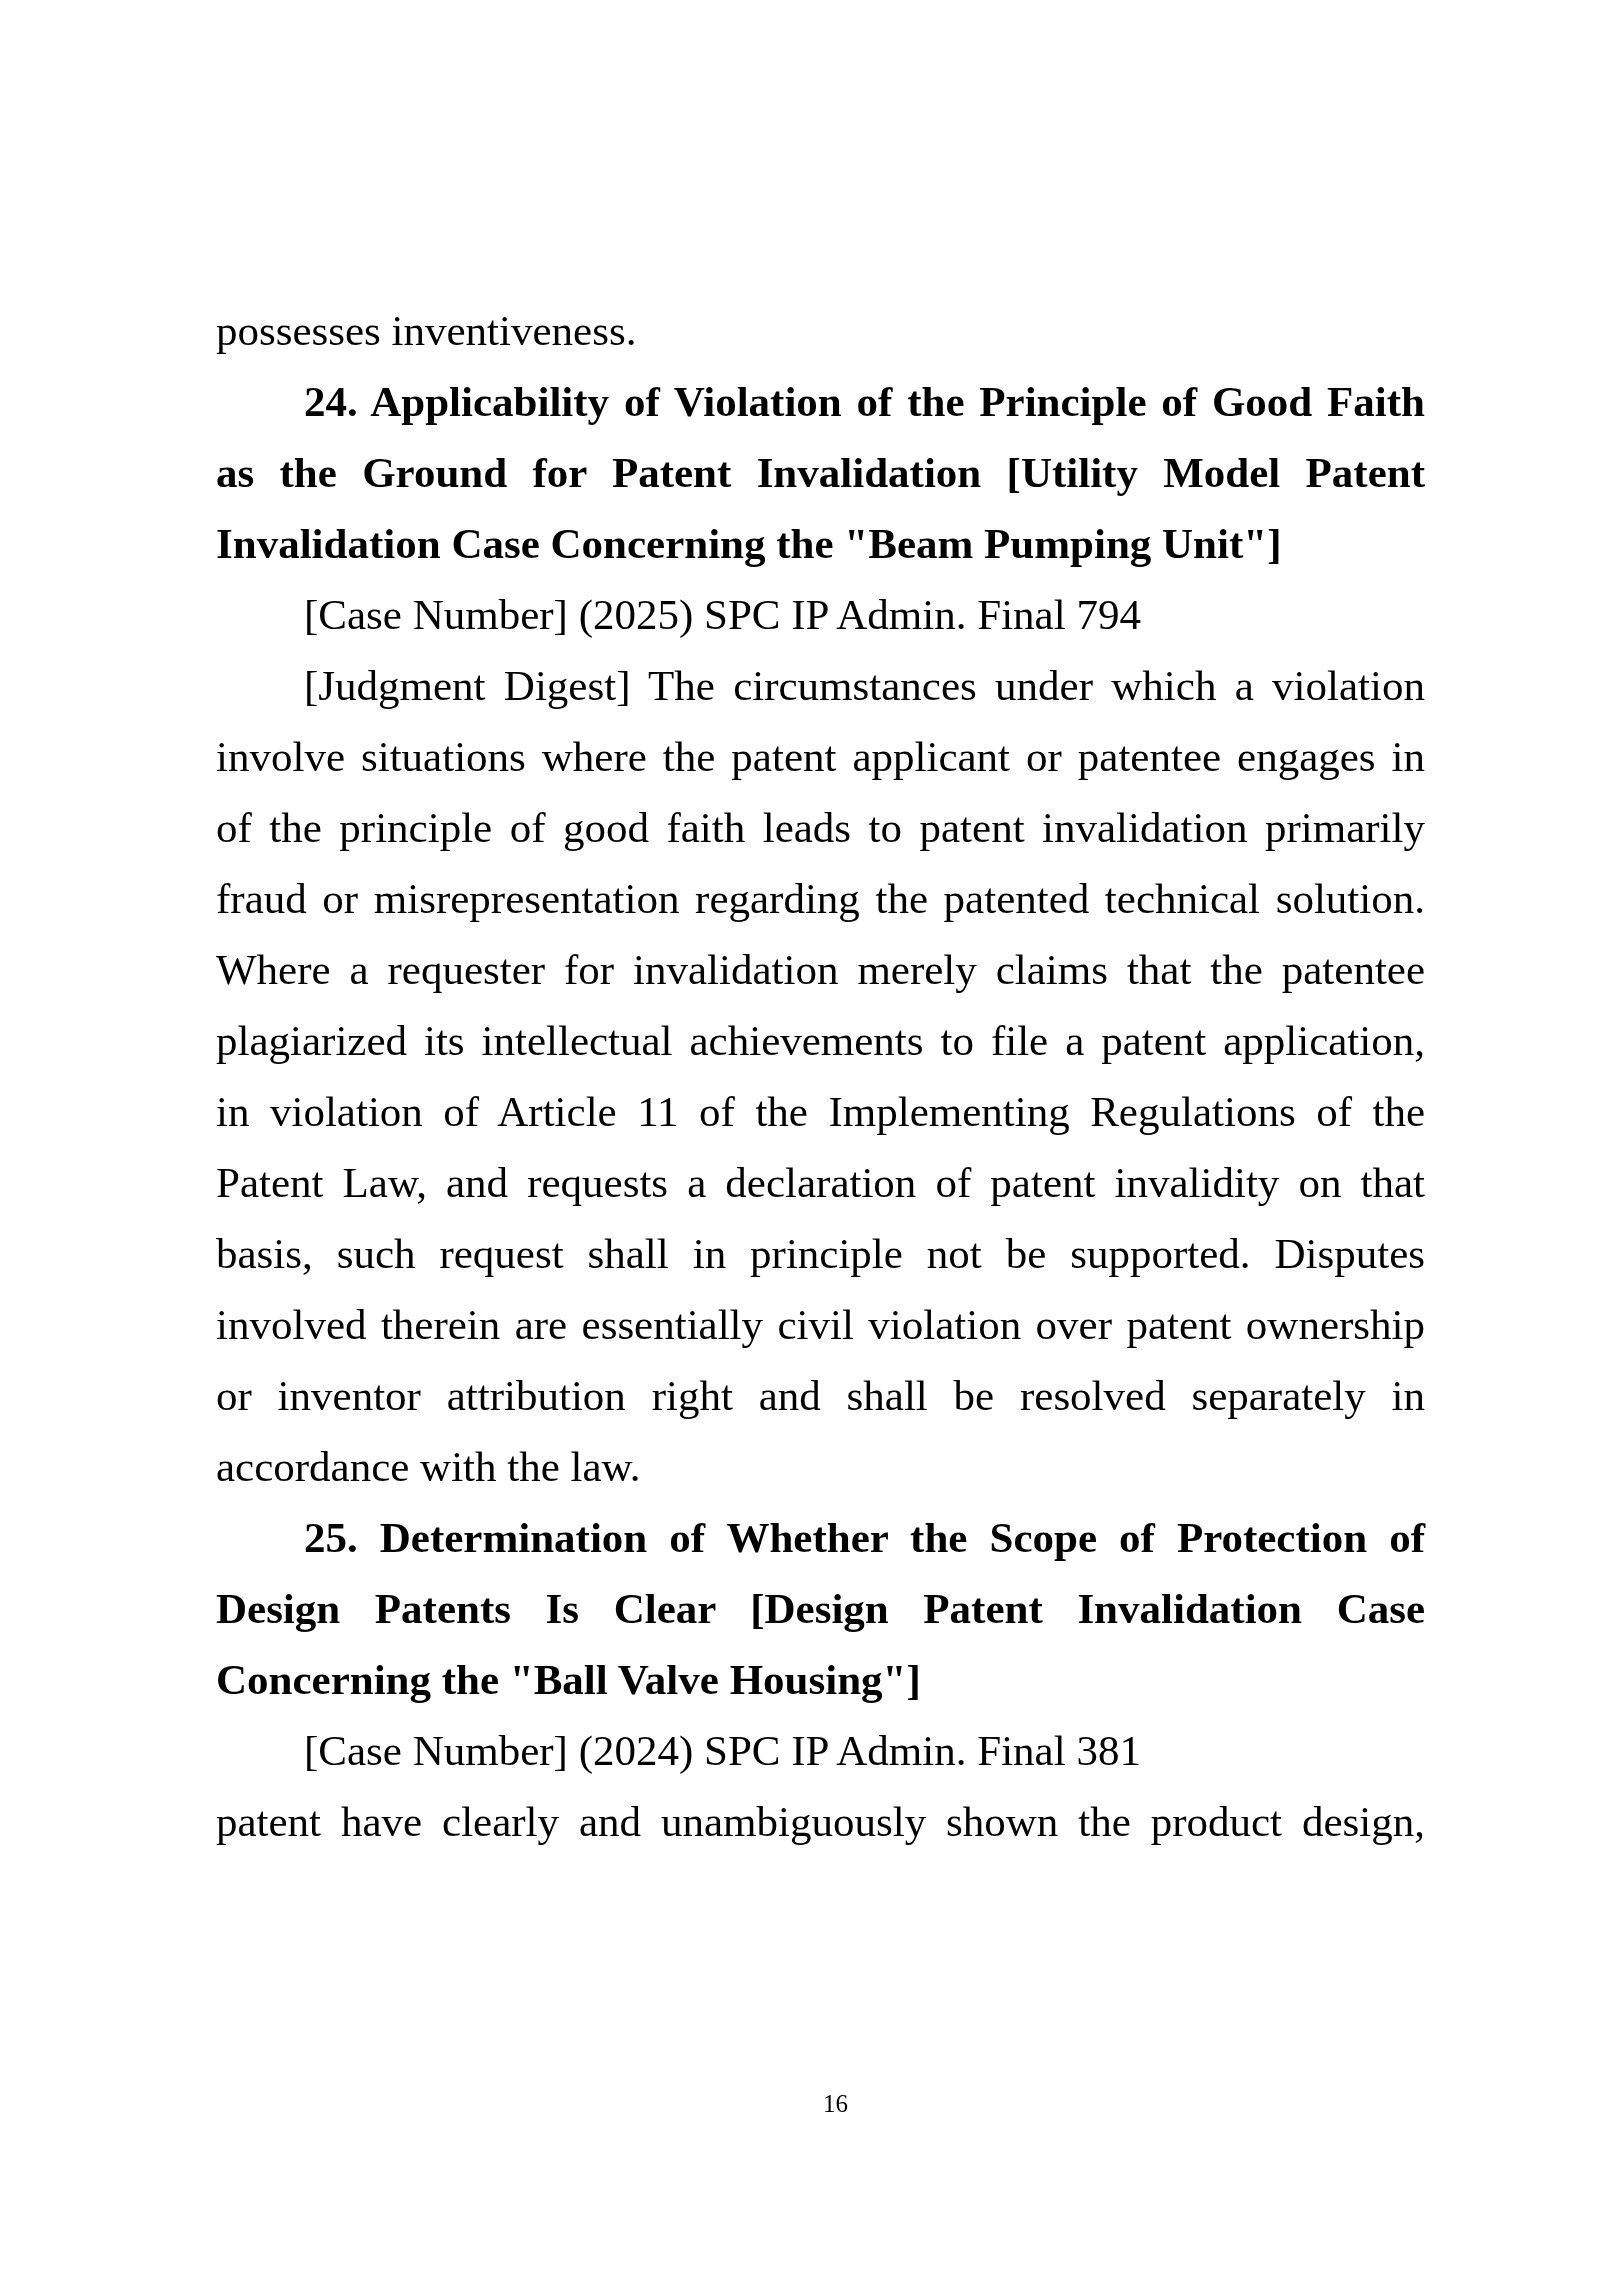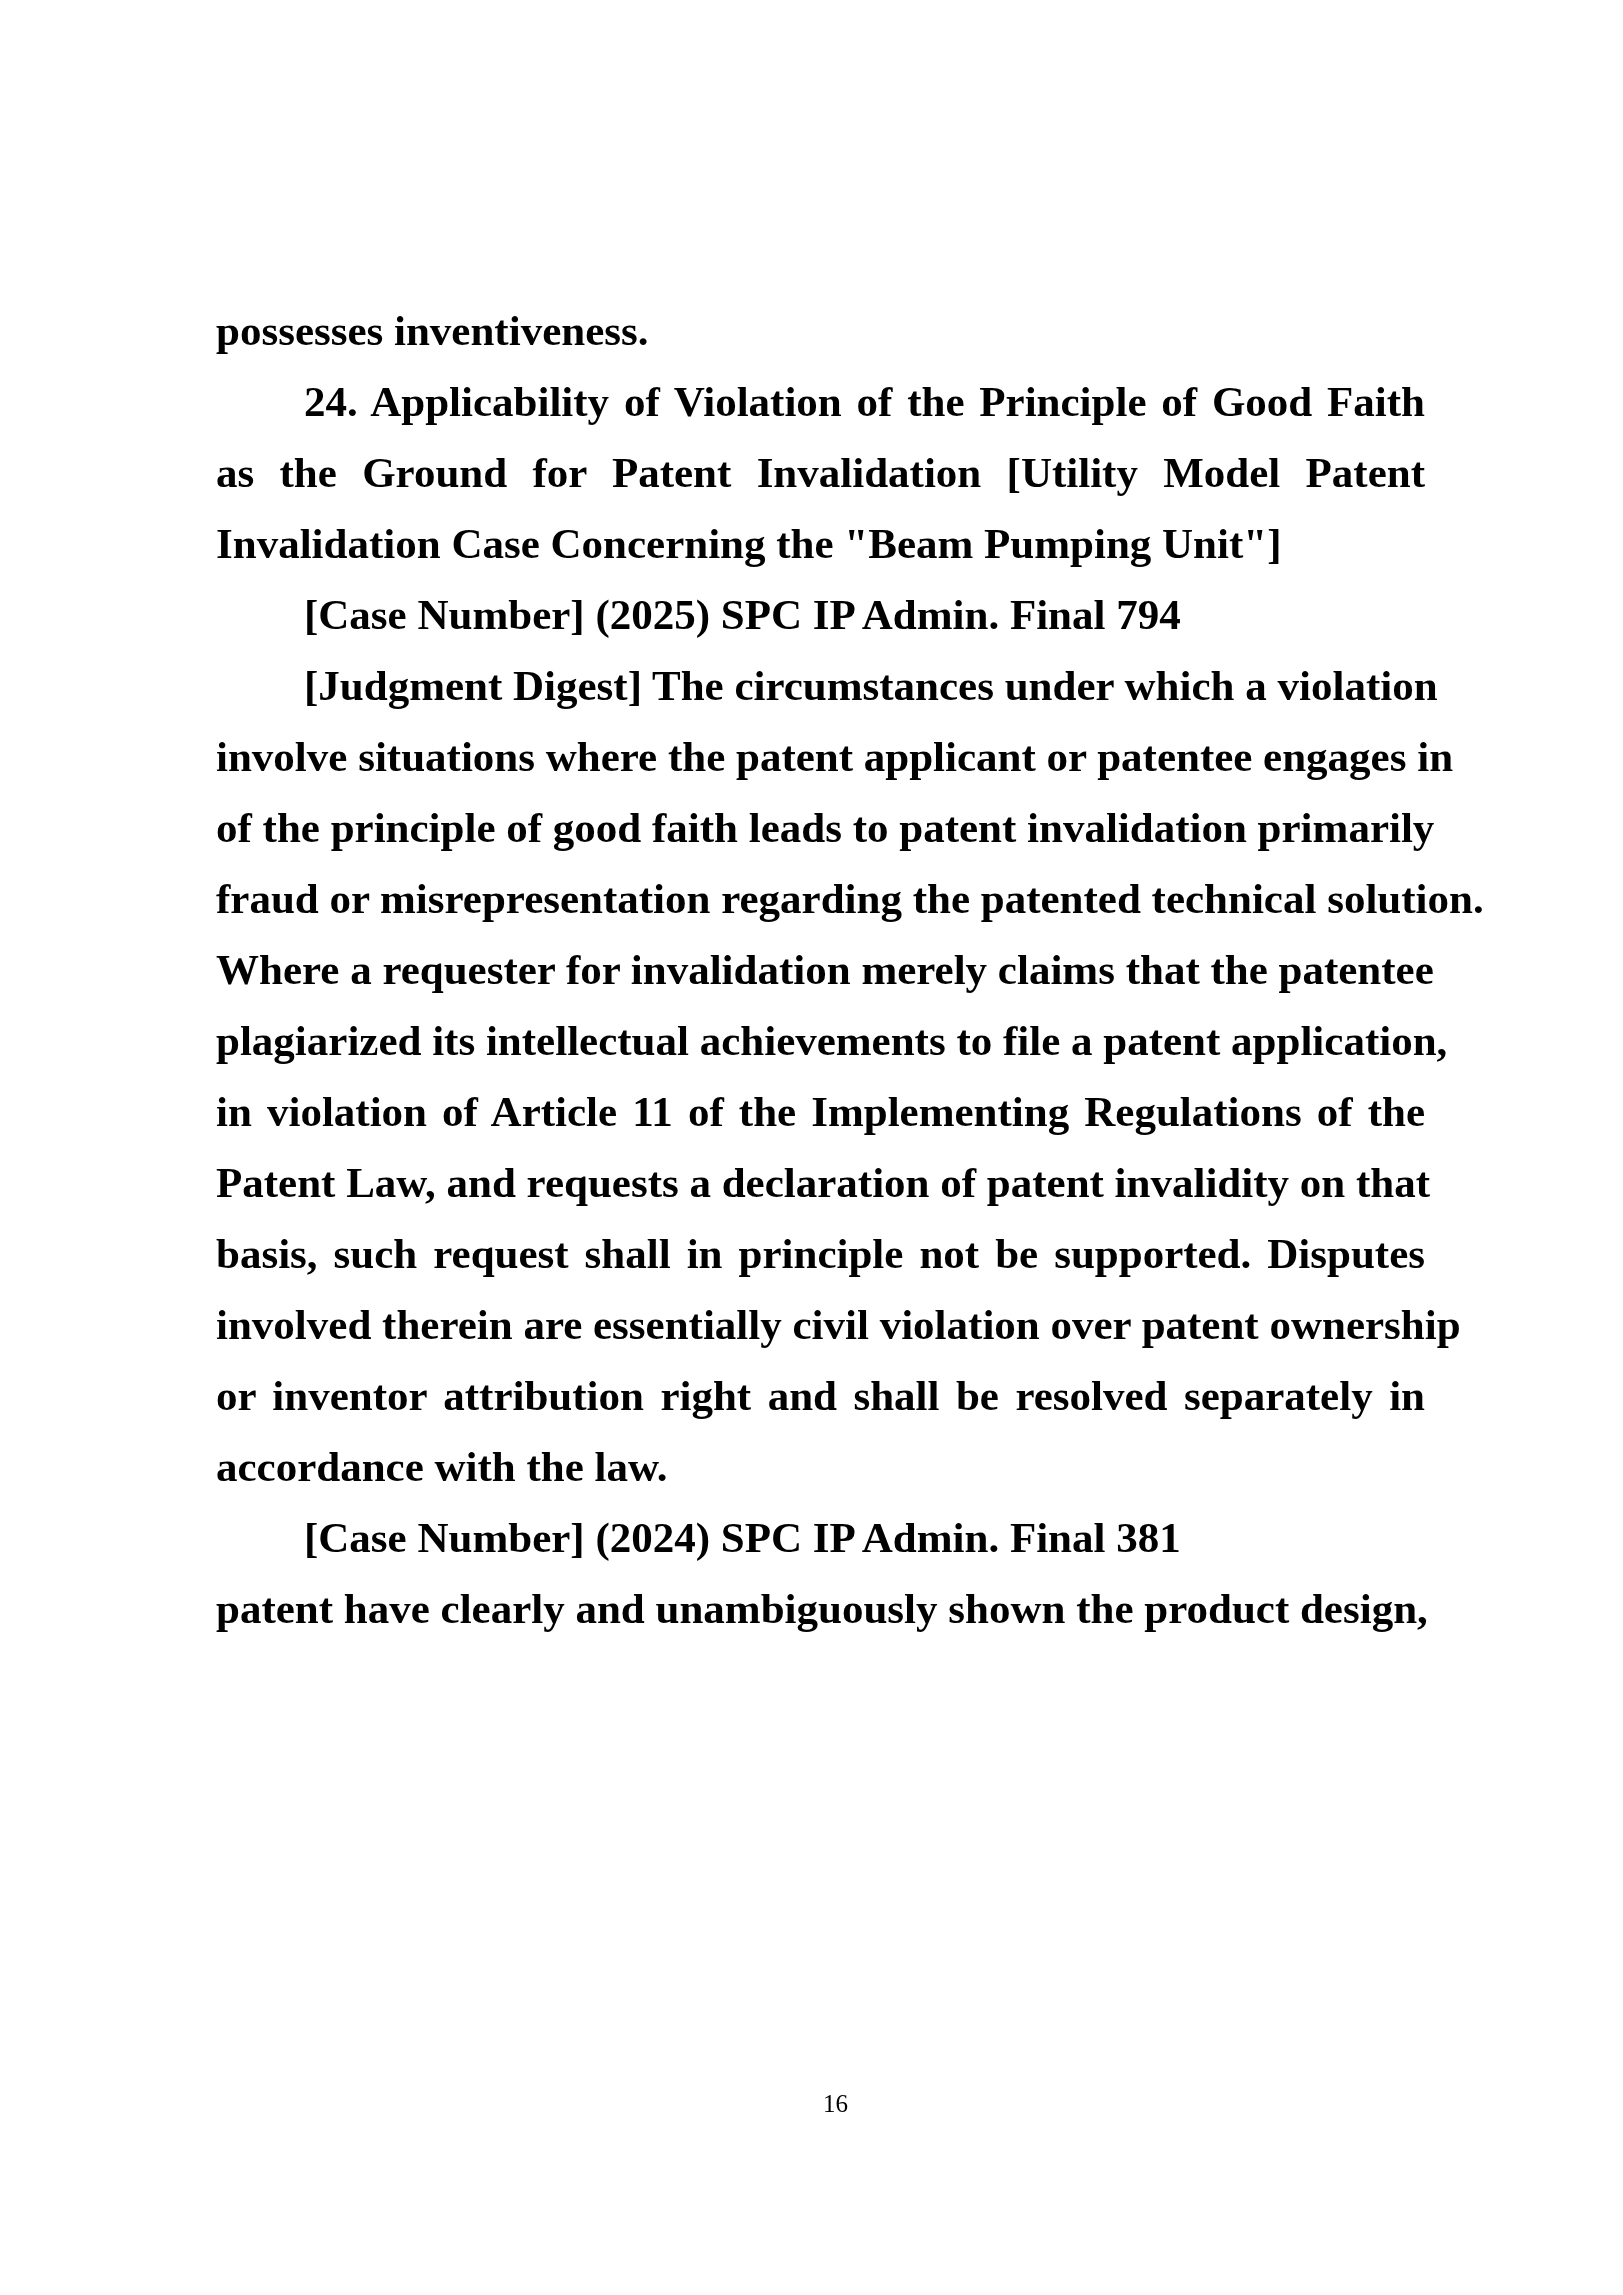--- a/index.html
+++ b/index.html
@@ -31,21 +31,20 @@
   }
   .line {
     display: block;
     height: 71px;
     line-height: 71px;
     font-size: 43px;
     white-space: nowrap;
     text-align: justify;
     text-align-last: justify;
     overflow: visible;
-    font-weight: bold;
   }
   .line.last {
     text-align-last: left;
     text-align: left;
   }
   .line.indent {
     padding-left: 88px;
   }
   .bold {
     font-weight: bold;
@@ -83,20 +82,25 @@
         <span class="line">fraud or misrepresentation regarding the patented technical solution.</span>
         <span class="line">Where a requester for invalidation merely claims that the patentee</span>
         <span class="line">plagiarized its intellectual achievements to file a patent application,</span>
         <span class="line">in violation of Article 11 of the Implementing Regulations of the</span>
         <span class="line">Patent Law, and requests a declaration of patent invalidity on that</span>
         <span class="line">basis, such request shall in principle not be supported. Disputes</span>
         <span class="line">involved therein are essentially civil violation over patent ownership</span>
         <span class="line">or inventor attribution right and shall be resolved separately in</span>
         <span class="line last">accordance with the law.</span>
       </div>
+      <div class="paragraph bold">
+        <span class="line indent">25. Determination of Whether the Scope of Protection of</span>
+        <span class="line">Design Patents Is Clear [Design Patent Invalidation Case</span>
+        <span class="line last">Concerning the "Ball Valve Housing"]</span>
+      </div>
       <div class="paragraph">
         <span class="line indent last">[Case Number] (2024) SPC IP Admin. Final 381</span>
       </div>
       <div class="paragraph">
         <span class="line">patent have clearly and unambiguously shown the product design,</span>
       </div>
     </div>
   <div class="page-number">16</div>
 </div>
 

